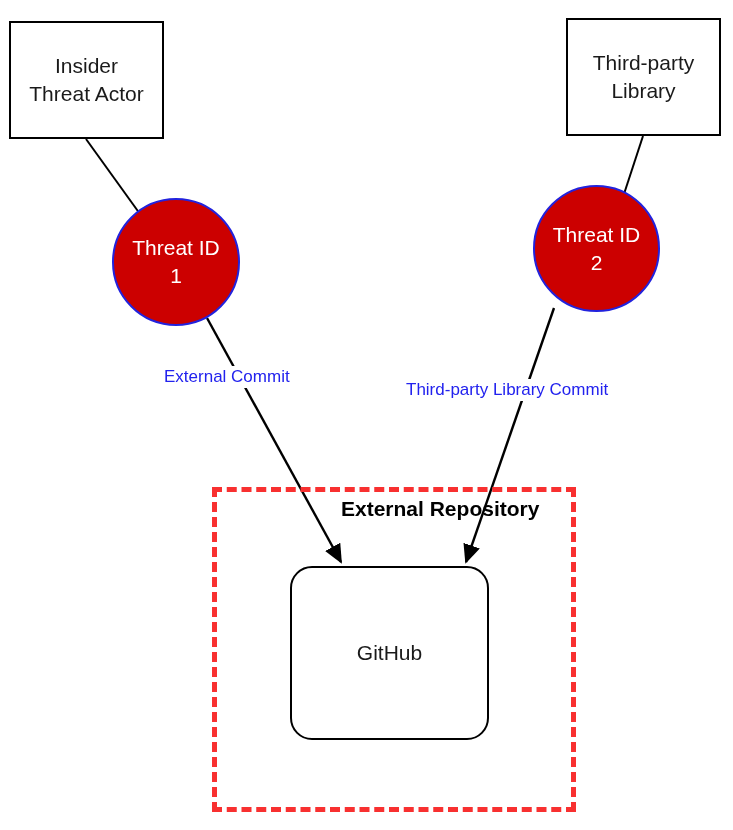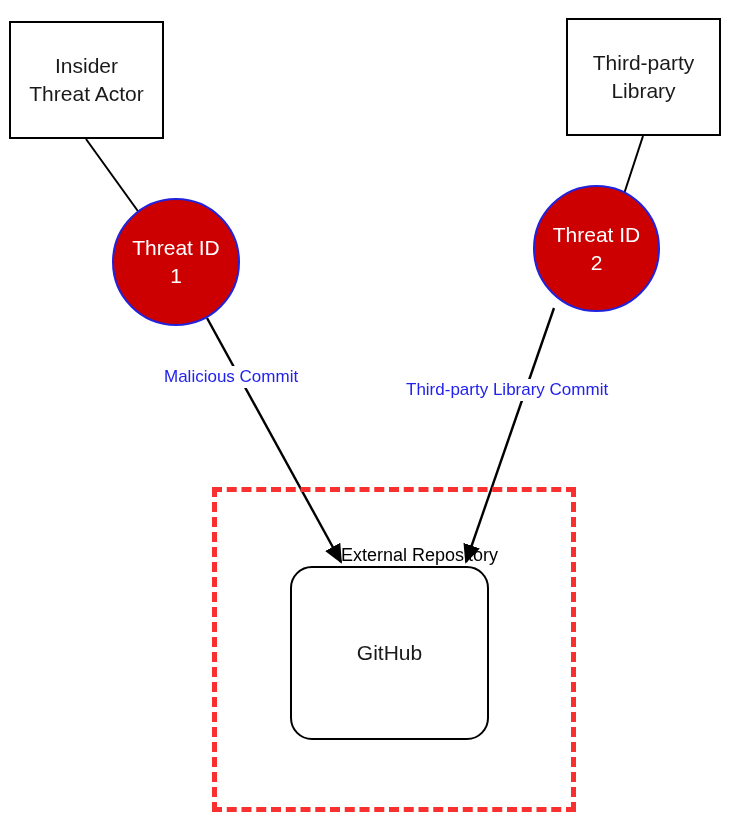--- a/index.html
+++ b/index.html
@@ -55,26 +55,25 @@
   }
   .group-box {
     position: absolute;
     box-sizing: border-box;
     border: 5px dashed #f83030;
     background: transparent;
     z-index: 1;
   }
   .group-label {
     position: absolute;
-    font-size: 18px;
-    font-weight: normal;
+    font-size: 21px;
+    font-weight: bold;
     color: #000000;
     white-space: nowrap;
     z-index: 4;
-    margin-top: 48px;
   }
   .edge-label {
     position: absolute;
     font-size: 17px;
     color: #2222ee;
     white-space: nowrap;
     background: #ffffff;
     padding: 1px 2px;
     z-index: 4;
   }
@@ -130,17 +129,17 @@
       <span>2</span>
     </span>
   </div>
 
   <div class="node-box" style="left:290px; top:566px; width:199px; height:174px;border-radius:22px;">
     <span>
       <span>GitHub</span><br>
     </span>
   </div>
 
-  <div class="edge-label" style="left:162px; top:366px;">Malicious Commit</div>
+  <div class="edge-label" style="left:162px; top:366px;">External Commit</div>
 
   <div class="edge-label" style="left:404px; top:379px;">Third-party Library Commit</div>
 
 </div>
 
 </body></html>

